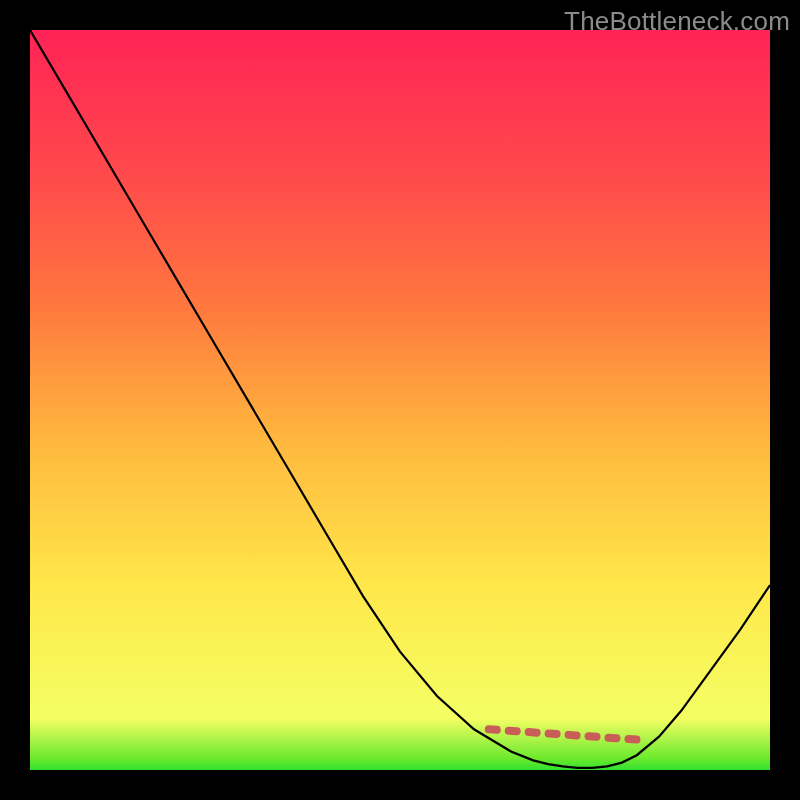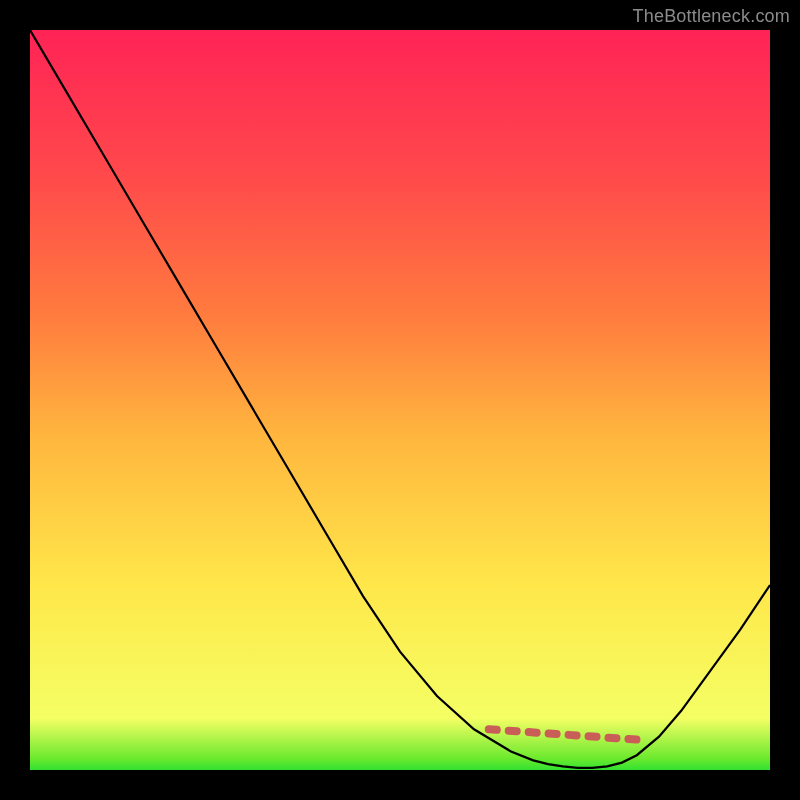--- a/index.html
+++ b/index.html
@@ -9,21 +9,21 @@
     width: 800px;
     height: 800px;
     background: #000;
   }
   .watermark {
     position: absolute;
     top: 6px;
     right: 10px;
     color: #8b8b8b;
     font-family: Arial, Helvetica, sans-serif;
-    font-size: 18px;
+    font-size: 26px;
     font-weight: 500;
     letter-spacing: 0.2px;
     z-index: 50;
     user-select: none;
   }
   .plot-area {
     position: absolute;
     left: 30px;
     top: 30px;
     width: 740px;

